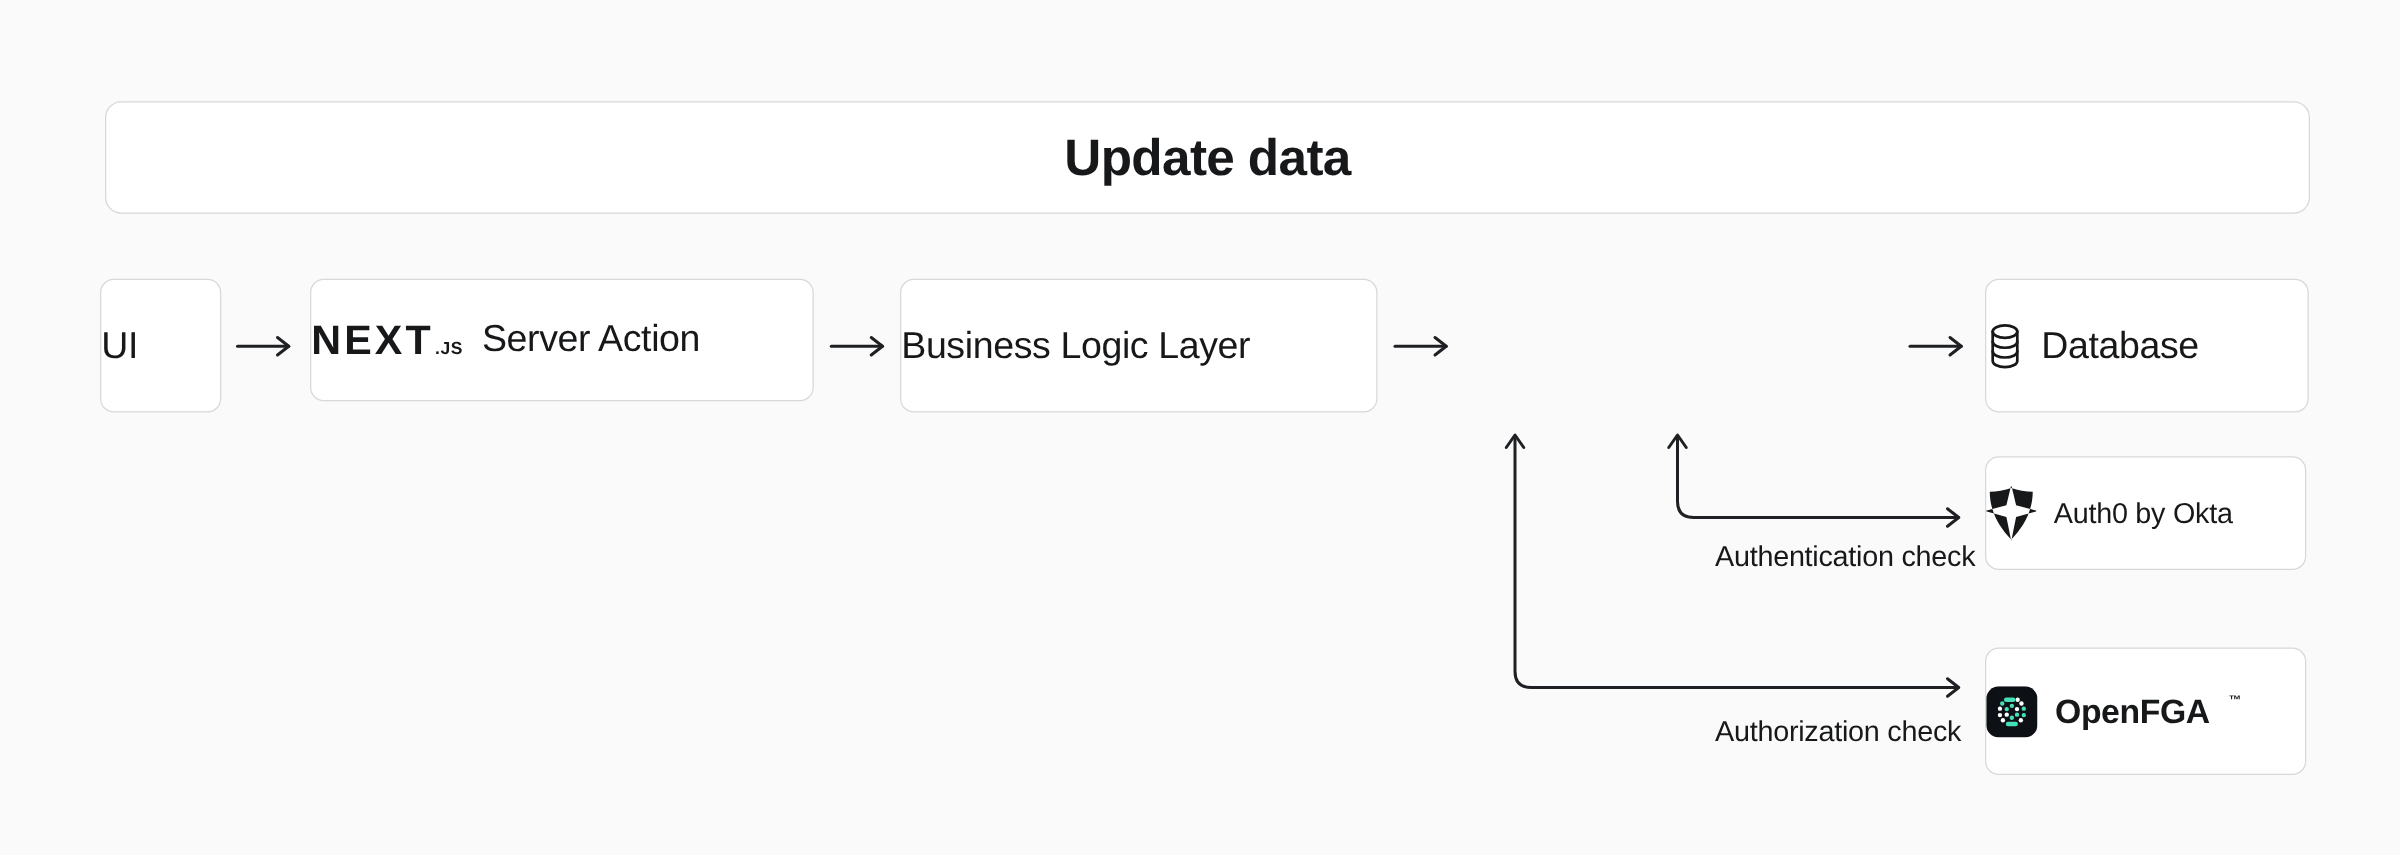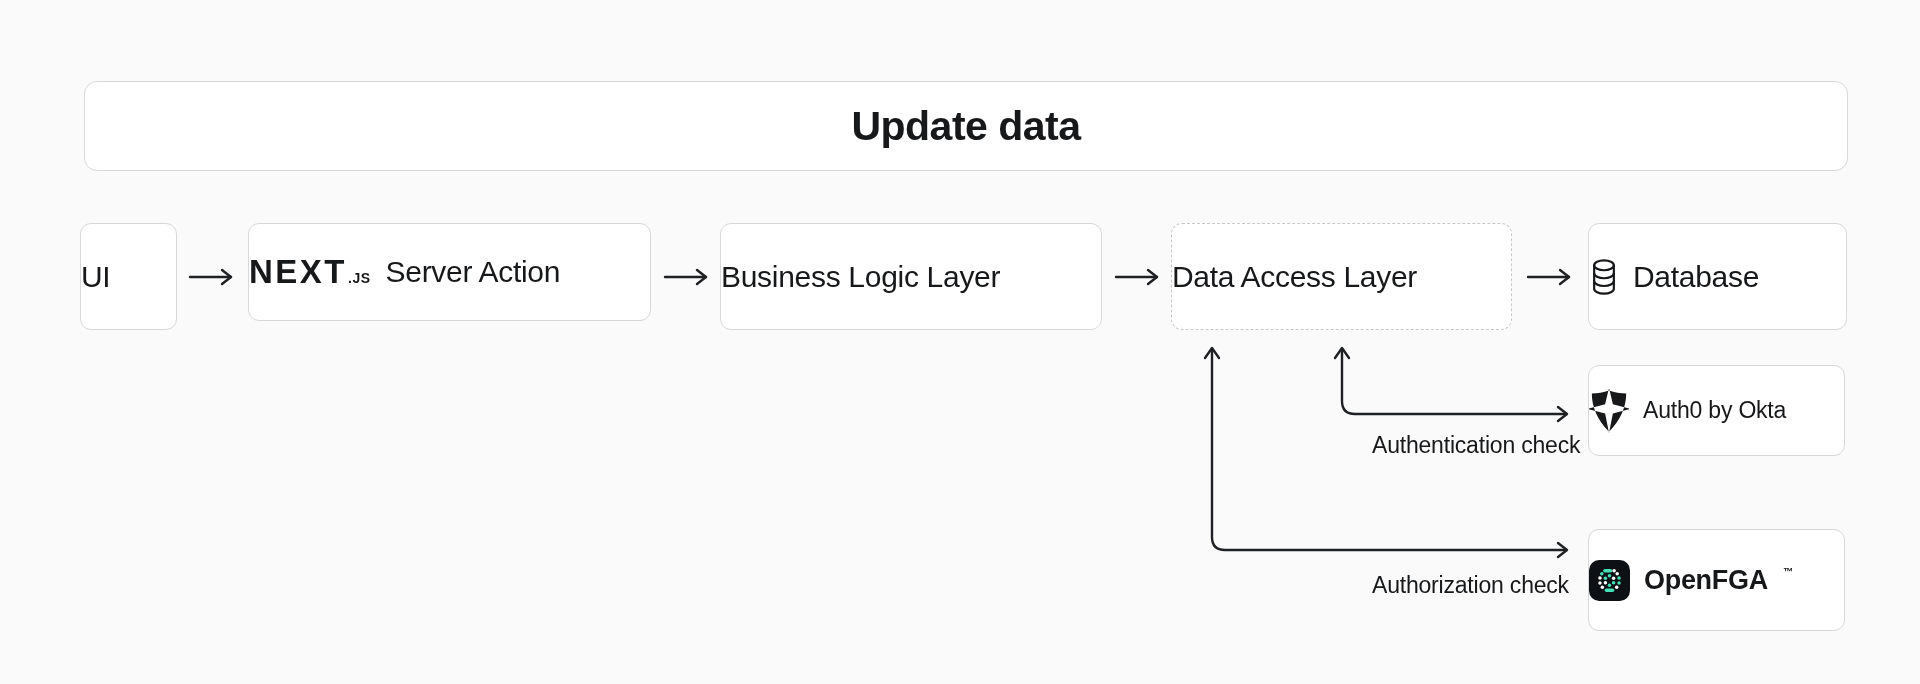--- a/index.html
+++ b/index.html
@@ -52,21 +52,21 @@
     white-space: nowrap;
   }
   #node-ui            { left: 80px;   top: 223px; width: 97px;  height: 107px; }
   #node-server-action { left: 248px;  top: 223px; width: 403px; height: 98px; gap: 15px; }
   #node-bll           { left: 720px;  top: 223px; width: 382px; height: 107px; }
   #node-dal           { left: 1171px; top: 223px; width: 341px; height: 107px;
                         border: 1.5px dashed var(--dashed-border); }
   #node-db            { left: 1588px; top: 223px; width: 259px; height: 107px; gap: 14px; }
   #node-auth0         { left: 1588px; top: 365px; width: 257px; height: 91px;
                         font-size: 23px; letter-spacing: -0.2px; gap: 14px; }
-  #node-openfga       { left: 1588px; top: 529px; width: 257px; height: 102px; gap: 14px; }
+  #node-openfga       { left: 1588px; top: 518px; width: 257px; height: 102px; gap: 14px; }
 
   .nextjs-wordmark { display: inline-flex; align-items: baseline; }
   .nextjs-word {
     font-weight: 700;
     font-size: 33px;
     letter-spacing: 2.5px;
   }
   .nextjs-suffix {
     font-weight: 700;
     font-size: 14px;
@@ -117,23 +117,20 @@
       <span class="nextjs-word">NEXT</span>
         <span class="nextjs-suffix">.JS</span>
     </span>
     <span>Server Action</span>
   </div>
 
   <div class="node" id="node-bll">
     <span>Business Logic Layer</span>
   </div>
 
-  <div class="node" id="node-dal">
-    <span>Data Access Layer</span>
-  </div>
 
   <div class="node" id="node-db">
     <svg class="icon-svg" width="30" height="38" viewBox="0 0 32 40">
       <g fill="none" stroke="#17181a" stroke-width="2.3" stroke-linecap="round">
         <ellipse cx="16" cy="7.5" rx="10.5" ry="5.3"></ellipse>
         <path d="M5.5 7.5 V32.5 A10.5 5.3 0 0 0 26.5 32.5 V7.5"></path>
         <path d="M5.5 16 A10.5 5.3 0 0 0 26.5 16"></path>
         <path d="M5.5 24.3 A10.5 5.3 0 0 0 26.5 24.3"></path>
       </g>
     </svg>

